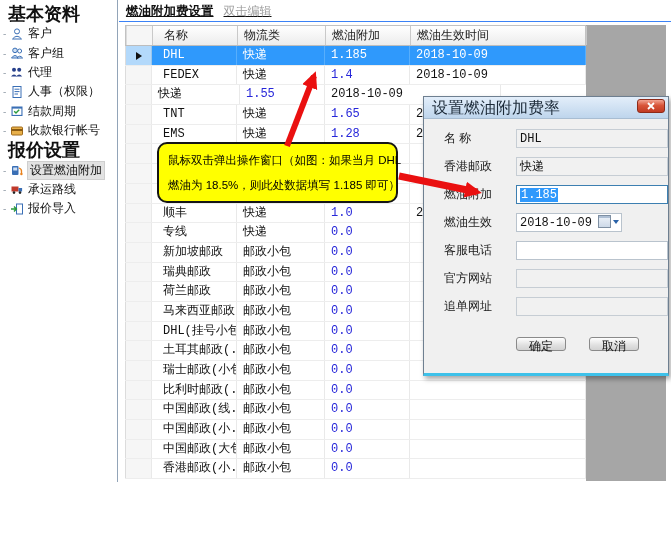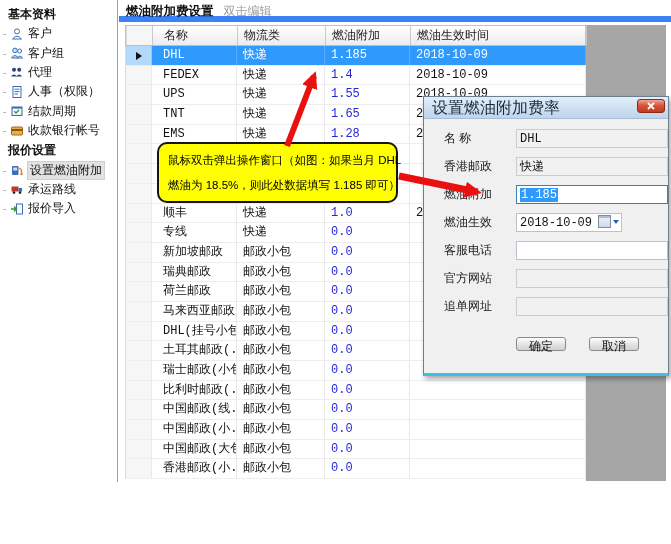--- a/index.html
+++ b/index.html
@@ -2,30 +2,30 @@
 <html style="--sel: #2f99fc; --sellight: #b3d9fb; --valblue: #2626d9; --anno: #ffff00; --gray: #a6a6a6; --dlgedge: #3ec1e9;"><head>
 <meta charset="utf-8">
 <style>
   html,body{margin:0;padding:0;background:#fff;}
   body{font-family:"Liberation Sans","DejaVu Sans",sans-serif;font-size:12px;color:#111;}
   .screen{position:relative;width:671px;height:544px;background:#fff;overflow:hidden;}
 
   
   .sidebar{position:absolute;left:0;top:0;width:118px;height:482px;background:#fff;
            border-right:1px solid #92a4b8;box-sizing:border-box;padding-top:4px;}
-  .side-header{height:20px;line-height:20px;padding-left:8px;font-weight:bold;font-size:12px;}
+  .side-header{height:20px;line-height:20px;padding-left:8px;font-weight:bold;font-size:18px;}
   .side-item{height:19.4px;display:flex;align-items:center;padding-left:3px;cursor:default;}
   .side-item .dash{color:#9aa4ae;width:7px;font-size:10px;flex:0 0 auto;}
   .side-item .sicon{width:15px;height:14px;flex:0 0 auto;margin-right:3px;display:flex;align-items:center;}
   .side-item .slabel{white-space:nowrap;font-size:12px;}
   .side-item.selected .slabel{background:#e2e2e2;outline:1px solid #cfcfcf;padding:0 2px;}
 
   
   .titlebar{position:absolute;left:119px;top:0;right:0;height:22px;background:#fff;
-            border-bottom:6px solid #3b82f6;line-height:22px;padding-left:7px;box-sizing:border-box;}
+            border-bottom:1px solid #3b82f6;line-height:22px;padding-left:7px;box-sizing:border-box;text-decoration:underline;}
   .titlebar .title{font-weight:bold;font-size:12.5px;}
   .titlebar .subtitle{color:#9b9b9b;margin-left:10px;}
   .top-line{position:absolute;left:178px;top:0;width:226px;height:1px;background:#b9b9b9;}
 
   
   .gray-fill{position:absolute;left:586px;top:25px;width:80px;height:456px;background:var(--gray,#a6a6a6);}
   .grid{position:absolute;left:125px;top:25px;width:461px;background:#fff;}
   .grow,.ghead{display:flex;width:461px;box-sizing:border-box;}
   .ghead{height:21px;background:linear-gradient(#ffffff,#ececec);border:1px solid #c2c2c2;border-bottom:1px solid #bdbdbd;}
   .ghead .cell{line-height:19px;border-right:1px solid #c9c9c9;color:#222;}
@@ -223,21 +223,20 @@
         </div>
         <div class="grow">
           <div class="cell c-sel"></div>
           <div class="cell c-name">FEDEX</div>
           <div class="cell c-type">快递</div>
           <div class="cell c-rate">1.4</div>
           <div class="cell c-date">2018-10-09</div>
         </div>
         <div class="grow">
           <div class="cell c-sel"></div>
-          <div class="cell c-name">UPS</div>
           <div class="cell c-type">快递</div>
           <div class="cell c-rate">1.55</div>
           <div class="cell c-date">2018-10-09</div>
         </div>
         <div class="grow">
           <div class="cell c-sel"></div>
           <div class="cell c-name">TNT</div>
           <div class="cell c-type">快递</div>
           <div class="cell c-rate">1.65</div>
           <div class="cell c-date">2018-10-09</div>

